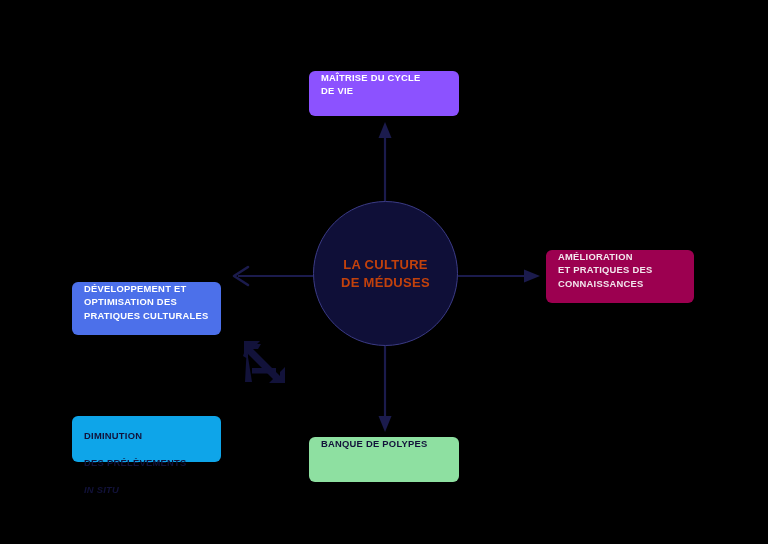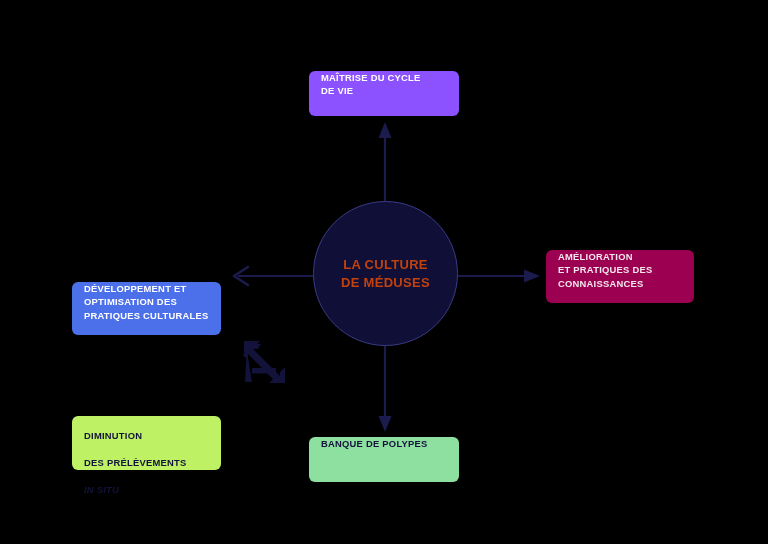--- a/index.html
+++ b/index.html
@@ -110,22 +110,22 @@
     width: 150px;
     height: 45px;
     background: #8ee0a1;
   }
   .node-bottom .node-label { color: #12123a; }
 
   .node-bottomleft {
     left: 72px;
     top: 416px;
     width: 149px;
-    height: 54px;
-    background: #bef264;
+    height: 46px;
+    background: #0ea5e9;
   }
   .node-bottomleft .node-label { color: #12123a; }
 
   
   .logo-mark {
     position: absolute;
     left: 241px;
     top: 339px;
     width: 46px;
     height: 46px;

